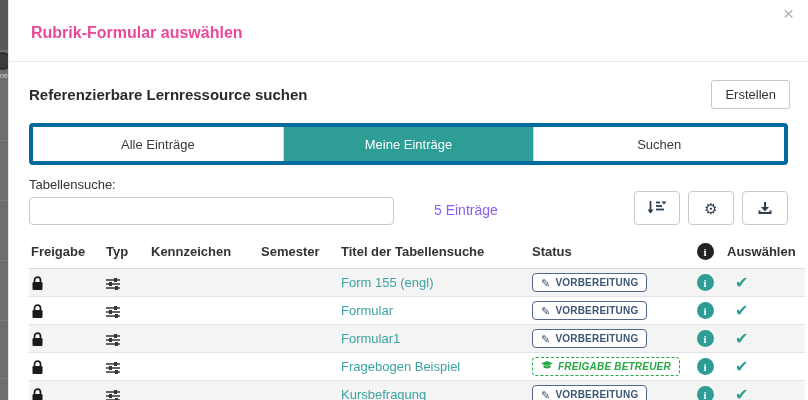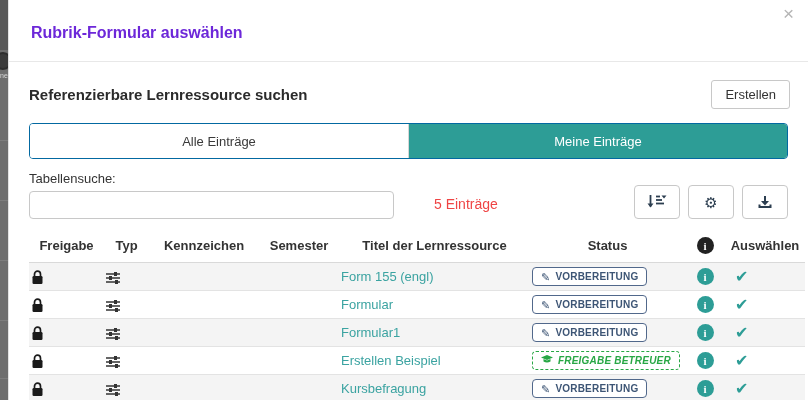--- a/index.html
+++ b/index.html
@@ -10,49 +10,49 @@
   }
   
   .backdrop{position:absolute;left:0;top:0;width:8px;height:400px;background:#6e6e6e;z-index:0;}
   .backdrop .band-top{position:absolute;left:0;top:0;width:8px;height:50px;background:#585858;}
   .backdrop .circle{position:absolute;left:-6px;top:52px;width:14px;height:14px;border-radius:50%;background:#3b3b3b;border:2px solid #2e2e2e;}
   .backdrop .tiny-text{position:absolute;left:0;top:72px;font-size:7px;color:#d8d8d8;line-height:8px;}
   .backdrop .hline{position:absolute;left:0;width:8px;height:1px;background:#7d7d7d;}
   
   .modal{position:absolute;left:8px;top:0;width:800px;height:400px;background:#fff;z-index:1;box-sizing:border-box;border-left:1px solid #e2e2e2;}
   .modal-header{position:relative;height:62px;border-bottom:1px solid #e8e8e8;box-sizing:border-box;}
-  .modal-title{position:absolute;left:22px;top:24px;font-size:16px;font-weight:bold;color:#6d28d9;margin:0;}
+  .modal-title{position:absolute;left:22px;top:24px;font-size:16px;font-weight:bold;color:#ec4899;margin:0;}
   .close-x{position:absolute;right:14px;top:4px;font-size:19px;color:#b5b5b5;cursor:pointer;line-height:20px;}
   .content{padding:0 12px 8px 12px;}
   
   .heading-row{display:flex;align-items:center;margin-top:18px;padding:0 6px 0 8px;}
   .section-heading{font-size:15px;font-weight:bold;color:#2b2b2b;flex:1;margin:0;}
   .btn{background:#fff;border:1px solid #c8c8c8;border-radius:3px;font-size:13px;color:#333;
        padding:6px 13px;margin-left:20px;cursor:pointer;font-family:inherit;}
   
-  .tabs{display:flex;margin:14px 8px 0 8px;border:1px solid #0369a1;border-radius:4px;overflow:hidden;height:34px;}
+  .tabs{display:flex;margin:14px 8px 0 8px;border:4px solid #0369a1;border-radius:4px;overflow:hidden;height:34px;}
   .tab{flex:1;display:flex;align-items:center;justify-content:center;font-size:13px;color:#3a3a3a;
        background:#fff;cursor:pointer;border-right:1px solid #d6d6d6;}
   .tab:last-child{border-right:none;}
   .tab.active{background:var(--teal,#2d9d96);color:#fff;}
   
   .search-row{position:relative;margin:12px 8px 12px 8px;height:48px;}
   .search-label{position:absolute;left:0;top:0;font-size:13px;color:#333;}
   .search-input{position:absolute;left:0;bottom:0;width:365px;height:28px;box-sizing:border-box;
        border:1px solid #c8c8c8;border-radius:4px;padding:0 8px;font-size:13px;font-family:inherit;}
-  .entry-count{position:absolute;left:405px;bottom:7px;font-size:14px;color:#ef4444;}
+  .entry-count{position:absolute;left:405px;bottom:7px;font-size:14px;color:#8b5cf6;}
   .tool-btns{position:absolute;right:0;bottom:0;display:flex;}
   .tool-btn{width:44px;height:32px;background:#fff;border:1px solid #c8c8c8;border-radius:4px;
        margin-left:8px;display:flex;align-items:center;justify-content:center;cursor:pointer;color:#2c3e50;}
   .gear-glyph{font-size:15px;line-height:15px;color:#2c3e50;}
   
   table{border-collapse:collapse;table-layout:fixed;width:776px;margin:10px 8px 0 8px;}
   col.c-freigabe{width:75px}col.c-typ{width:45px}col.c-kenn{width:110px}col.c-sem{width:80px}
   col.c-titel{width:191px}col.c-status{width:155px}col.c-info{width:40px}col.c-ausw{width:80px}
-  th{font-size:13px;font-weight:bold;text-align:center;color:#333;padding:6px 2px 8px 2px;border-bottom:1px solid #d9d9d9;}
+  th{font-size:13px;font-weight:bold;text-align:left;color:#333;padding:6px 2px 8px 2px;border-bottom:1px solid #d9d9d9;}
   th.center,td.center{text-align:center;}
   td{font-size:13px;padding:4px 2px;height:19px;border-top:1px solid #e3e3e3;vertical-align:middle;}
   tbody tr:first-child td{border-top:none;}
   tbody tr:nth-child(odd){background:#f4f4f4;}
   tbody tr:nth-child(even){background:#fff;}
   .res-link{color:var(--link,#3ba3a1);text-decoration:none;cursor:pointer;}
   .badge{display:inline-flex;align-items:center;gap:5px;font-size:10px;font-weight:bold;letter-spacing:.2px;
        padding:3px 8px;border-radius:4px;background:#fff;white-space:nowrap;}
   .badge-prep{color:#3d5575;border:1px solid #51688b;}
   .badge-rel{color:#28a745;border:1px dashed #28a745;font-style:italic;}
@@ -86,20 +86,21 @@
 
   <div class="content">
     <div class="heading-row">
       <h2 class="section-heading">Referenzierbare Lernressource suchen</h2>
       <button class="btn">Erstellen</button>
     </div>
 
     <div class="tabs">
       <div class="tab">Alle Einträge</div>
       <div class="tab active">Meine Einträge</div>
+      <div class="tab">Suchen</div>
     </div>
 
     <div class="search-row">
       <label class="search-label">Tabellensuche:</label>
       <input class="search-input" type="text" value="" style="">
       <span class="entry-count">5 Einträge</span>
       <div class="tool-btns">
         <div class="tool-btn">
           <svg class="ic" width="22" height="16" viewBox="0 0 22 16">
             <g stroke="#2c3e50" stroke-width="1.8" fill="#2c3e50">
@@ -137,21 +138,21 @@
           <col class="c-status">
           <col class="c-info">
           <col class="c-ausw">
       </colgroup>
       <thead>
         <tr>
           <th>Freigabe</th>
           <th>Typ</th>
           <th>Kennzeichen</th>
           <th>Semester</th>
-          <th>Titel der Lernressource</th>
+          <th>Titel der Tabellensuche</th>
           <th>Status</th>
           <th class="center">
             <span class="info-dot dark">i</span>
           </th>
           <th>Auswählen</th>
         </tr>
       </thead>
       <tbody id="rows-body">
   <tr>
     <td>
@@ -271,21 +272,21 @@
         </g>
         <g fill="#333">
           <rect x="8" y="0" width="3" height="4"></rect>
                   <rect x="3" y="4" width="3" height="4"></rect>
                   <rect x="9" y="8" width="3" height="4"></rect>
         </g>
       </svg>
     </td>
     <td></td>
     <td></td>
-    <td><a class="res-link">Erstellen Beispiel</a></td>
+    <td><a class="res-link">Fragebogen Beispiel</a></td>
     <td>
       <span class="badge badge-rel">
         <span class="badge-icon"><svg width="12" height="9" viewBox="0 0 12 9">
                     <path d="M6 0 L12 2.5 L6 5 L0 2.5 Z" fill="#28a745"></path>
                     <path d="M2.5 4 V6.5 Q6 8.5 9.5 6.5 V4 L6 5.6 Z" fill="#28a745"></path>
                   </svg></span>
         <span class="badge-text">FREIGABE BETREUER</span>
       </span>
     </td>
     <td class="center"><span class="info-dot">i</span></td>

